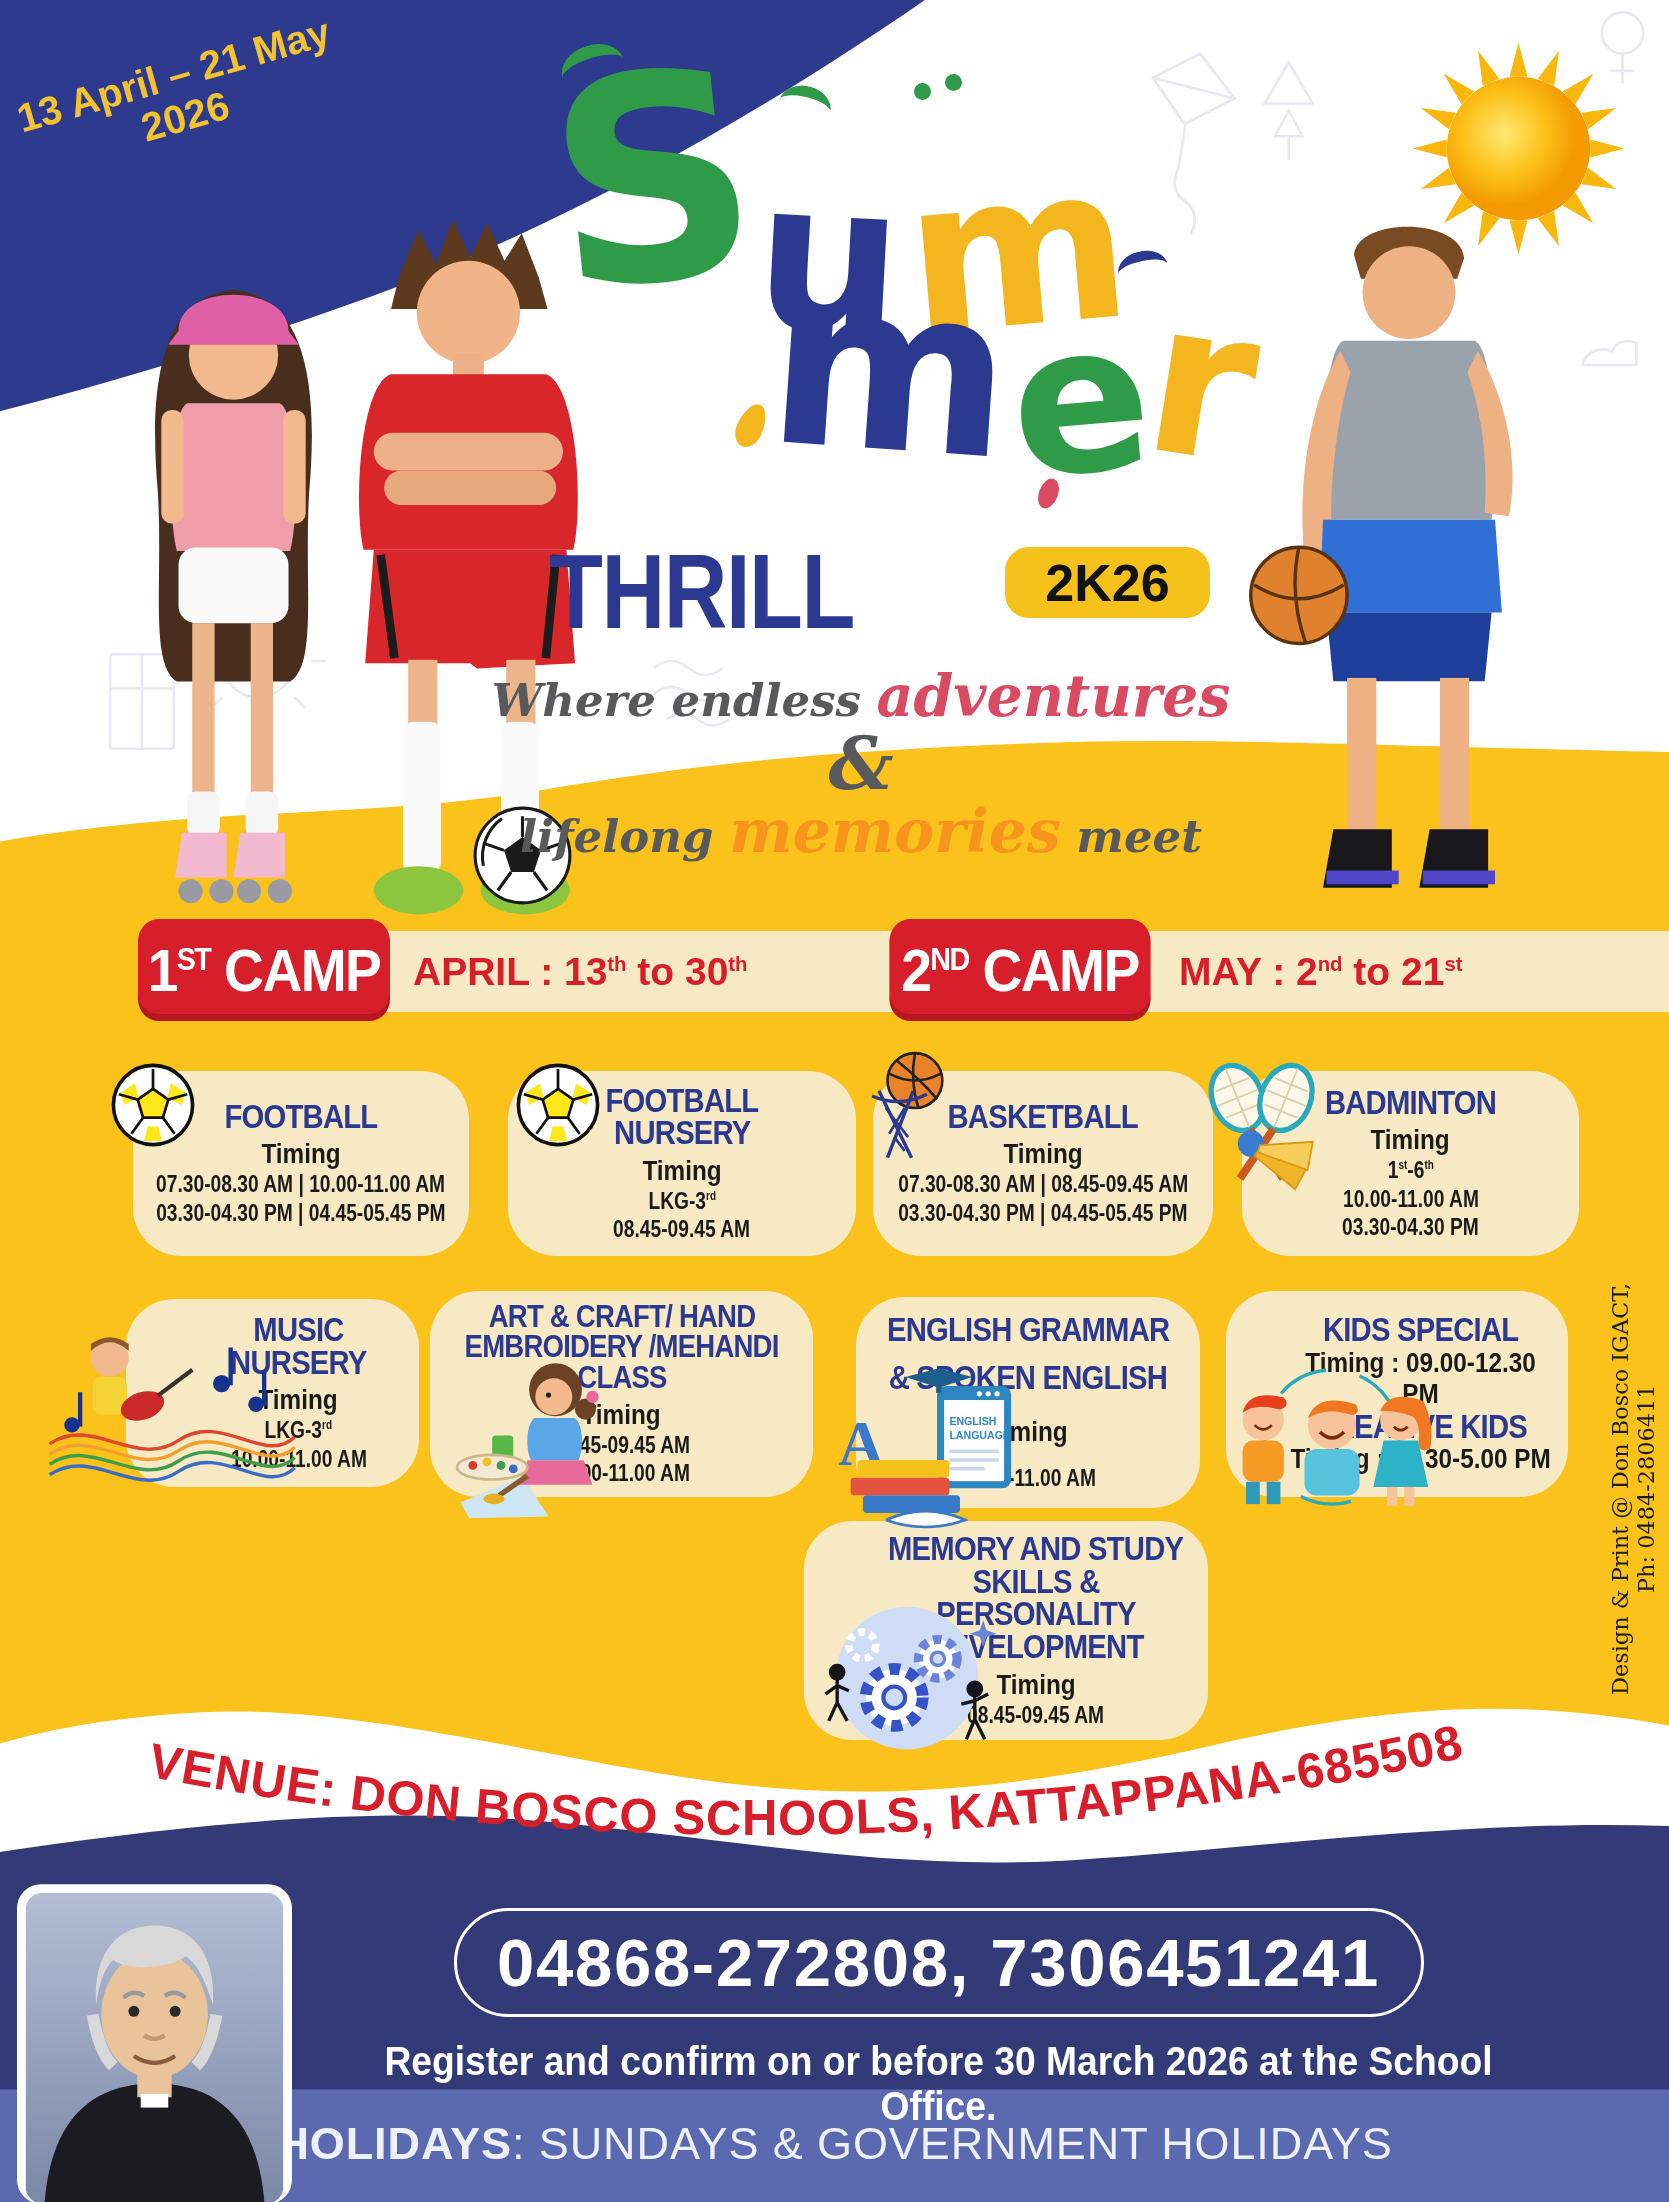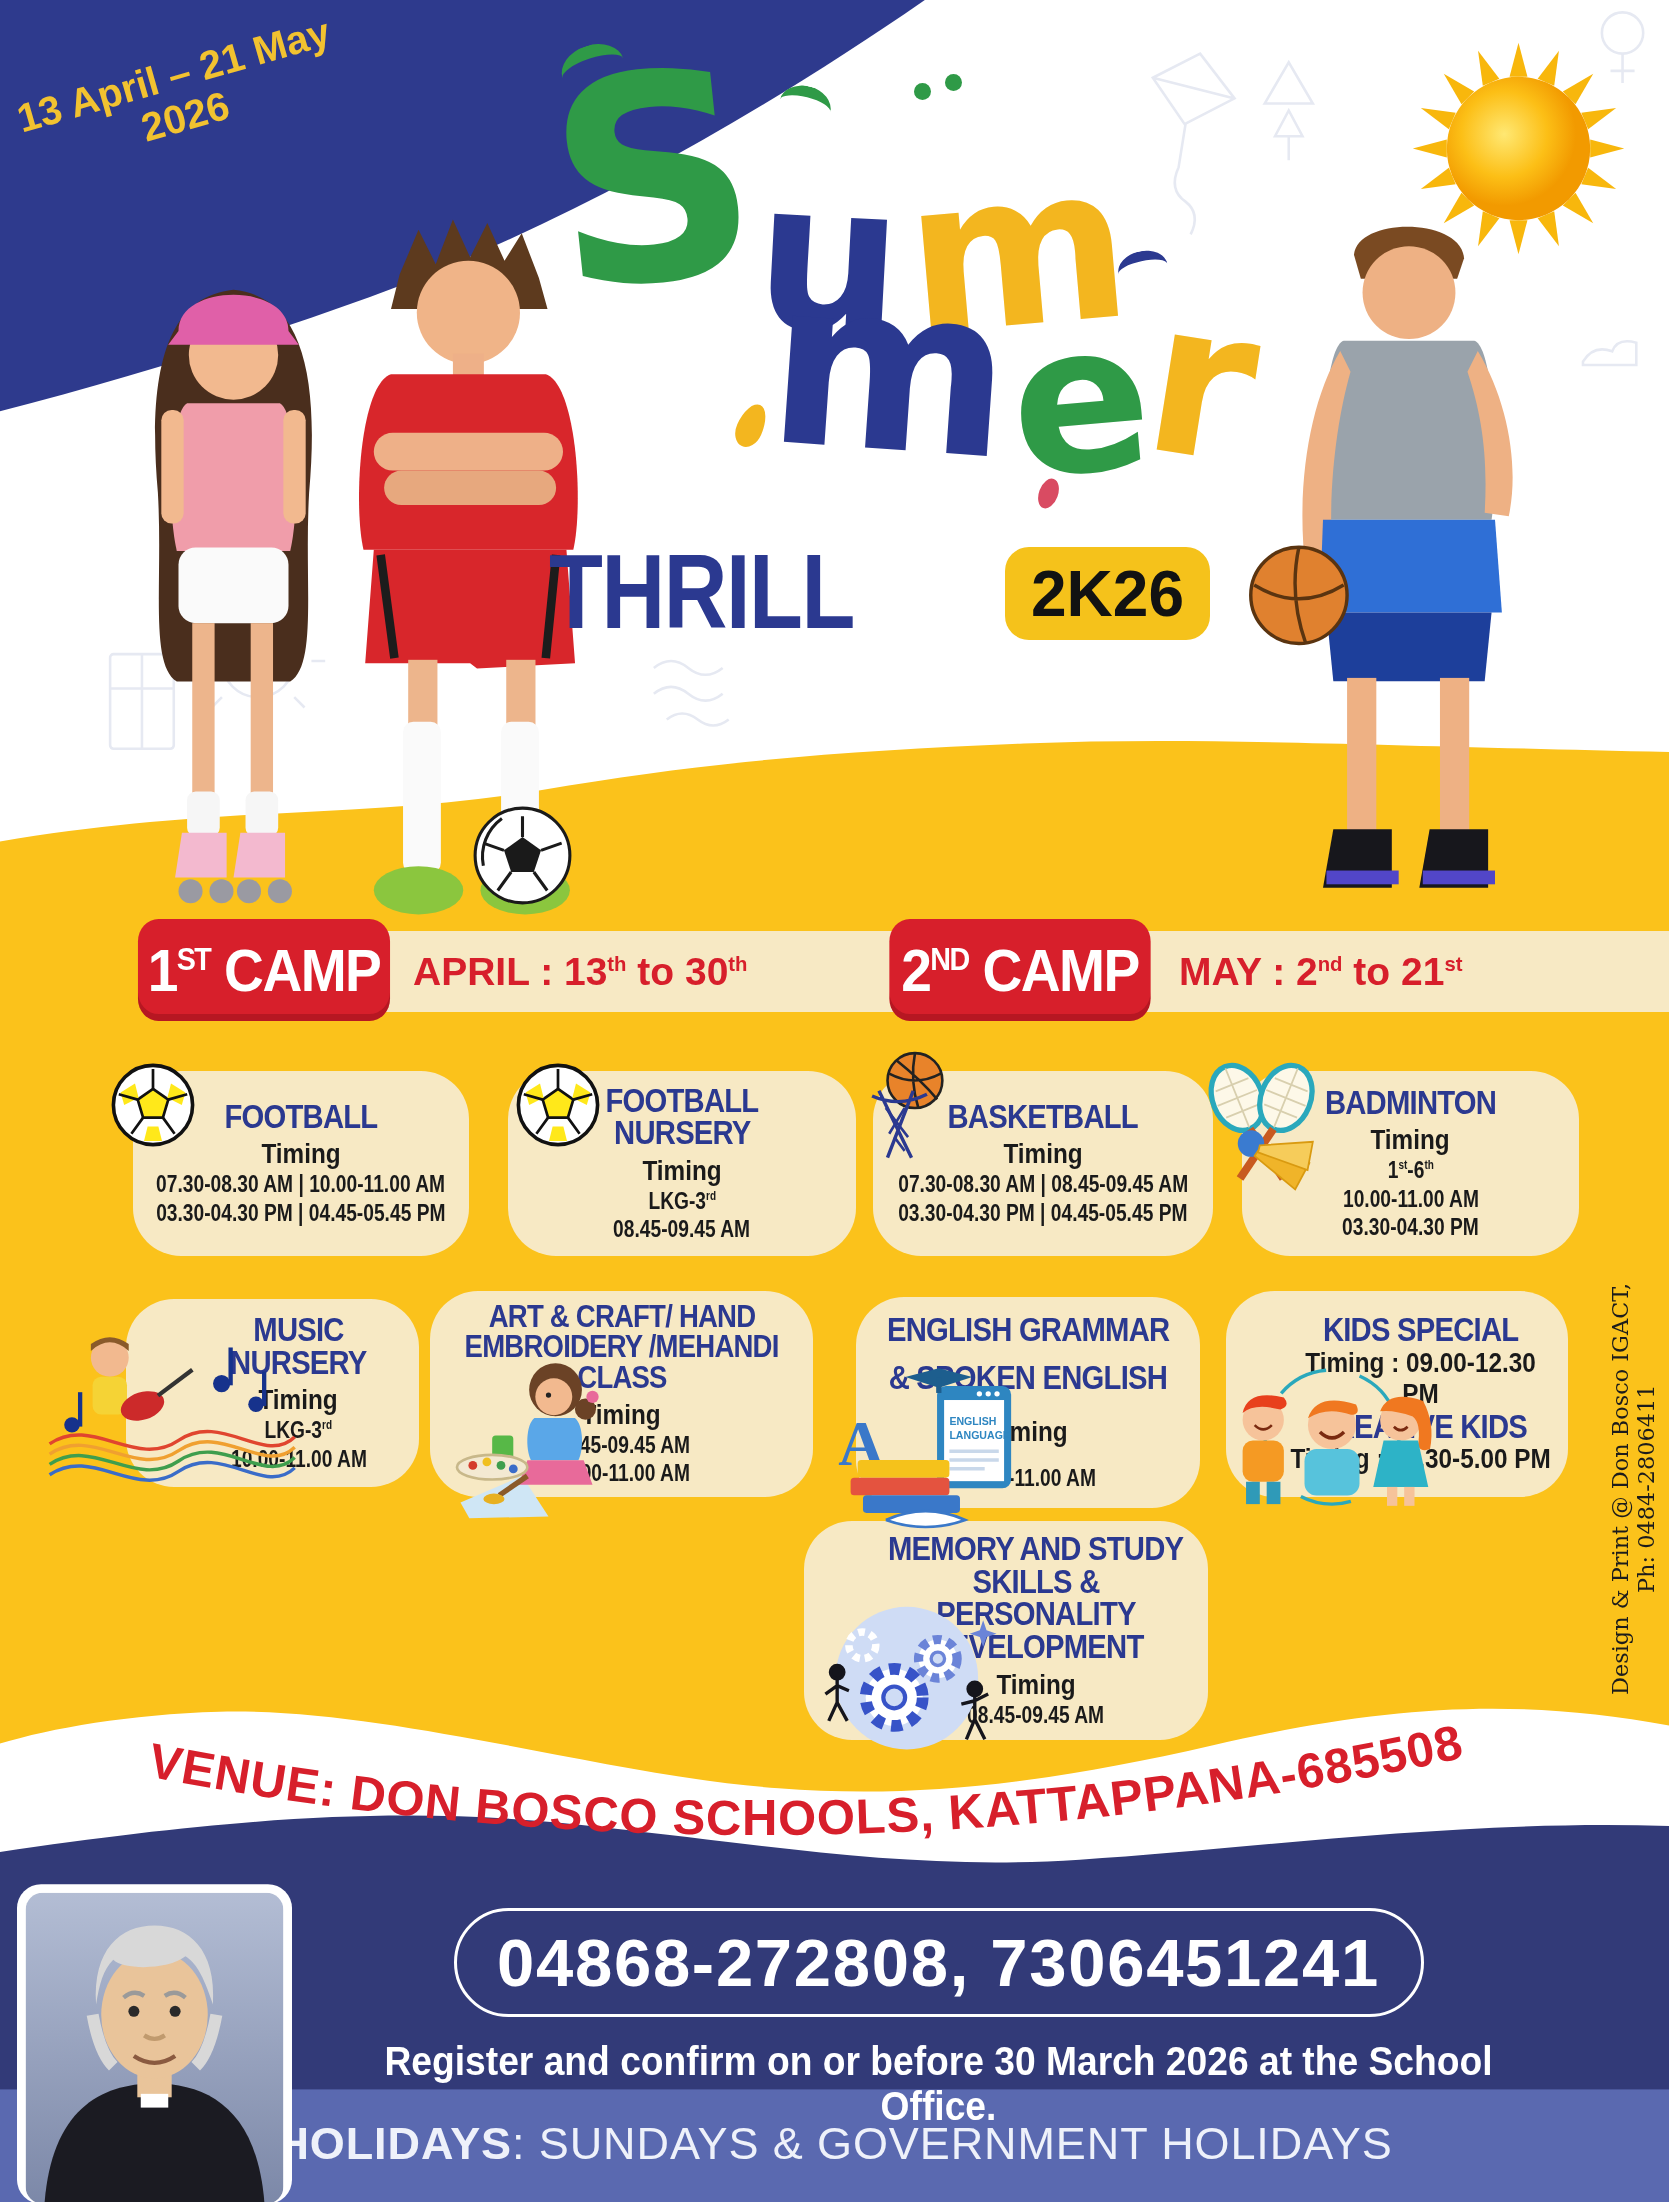--- a/index.html
+++ b/index.html
@@ -34,22 +34,22 @@
   .acc-s{left:561px;top:45px;width:64px;height:34px;border-top:13px solid #2f9a47;border-radius:50%;transform:rotate(-18deg);}
   .acc-u{left:779px;top:86px;width:52px;height:29px;border-top:11.2px solid #2f9a47;border-radius:50%;transform:rotate(14deg);}
   .dot{border-radius:50%;background:#2f9a47;width:17px;height:17px;}
   .d1{left:914px;top:83px;} .d2{left:945px;top:74px;}
   .acc-comma-y{left:738px;top:403px;width:26px;height:45px;background:#f3b61f;border-radius:50% 50% 50% 50%/60% 60% 40% 40%;transform:rotate(24deg);}
   .acc-comma-r{left:1039px;top:478px;width:19px;height:31px;background:#d94b62;border-radius:50%;transform:rotate(20deg);}
   .acc-r{left:1118px;top:251px;width:50px;height:26px;border-top:10.3px solid #2b3990;border-radius:50%;transform:rotate(-12deg);}
 
   .thrill{left:549px;top:532px;font-size:105px;font-weight:bold;color:#2b3990;
     letter-spacing:-1.7px;transform:scaleX(.84);transform-origin:left center;z-index:3;}
-  .badge2k{left:1005px;top:547px;width:205px;height:93px;background:#f5c21b;border-radius:24px;
-    display:flex;align-items:center;justify-content:center;font-size:64px;font-weight:bold;color:#121212;z-index:3;}
+  .badge2k{left:1005px;top:547px;width:205px;height:71px;background:#f5c21b;border-radius:24px;
+    display:flex;align-items:center;justify-content:center;font-size:52px;font-weight:bold;color:#121212;z-index:3;}
 
   .tagline{left:465px;top:654px;width:792px;text-align:center;z-index:3;
     font-family:"DejaVu Serif",serif;font-style:italic;font-weight:bold;color:#58595b;line-height:1.02;}
   .tg-n{font-size:45px;}
   .tg-hl1{font-size:57px;color:#d94b62;}
   .tg-hl2{font-size:60px;color:#f7941d;}
   .tg-amp{font-size:72px;}
 
   
   .strip{background:#f7e9c4;border-radius:27.5px;height:81px;display:flex;align-items:center;z-index:3;
@@ -266,20 +266,28 @@
   <div class="abs acc acc-u"></div>
   <div class="abs acc dot d1"></div>
   <div class="abs acc dot d2"></div>
   <div class="abs acc acc-comma-y"></div>
   <div class="abs acc acc-comma-r"></div>
   <div class="abs acc acc-r"></div>
 
   <div class="abs thrill">THRILL</div>
   <div class="abs badge2k">2K26</div>
 
+  <div class="abs tagline">
+    <div>
+      <span class="tg-n">Where endless </span><span class="tg-hl1">adventures</span><span class="tg-amp"> &amp;</span>
+    </div>
+    <div>
+      <span class="tg-n">lifelong </span><span class="tg-hl2">memories</span><span class="tg-n"> meet</span>
+    </div>
+  </div>
 
   <div class="abs strip strip1">
     <span><span>APRIL : 13</span><span class="sup">th</span><span> to 30</span><span class="sup">th</span></span>
   </div>
   <div class="abs redbox redbox1">
     <span><span>1</span><span class="sup">ST</span><span> CAMP</span></span>
   </div>
   <div class="abs strip strip2">
     <span><span>MAY : 2</span><span class="sup">nd</span><span> to 21</span><span class="sup">st</span></span>
   </div>

